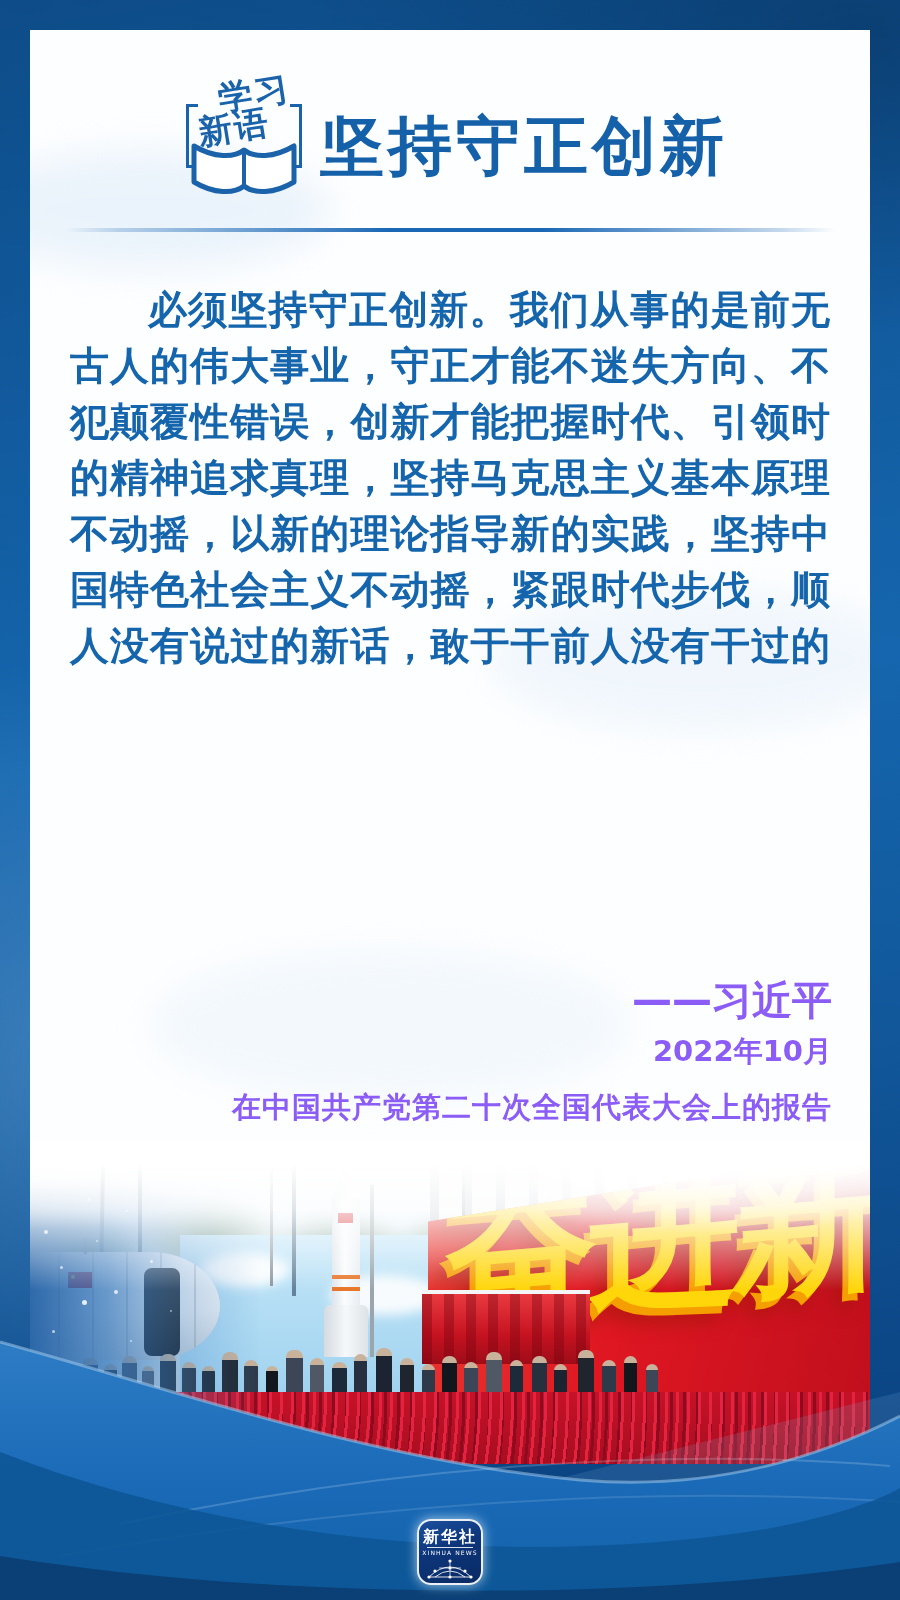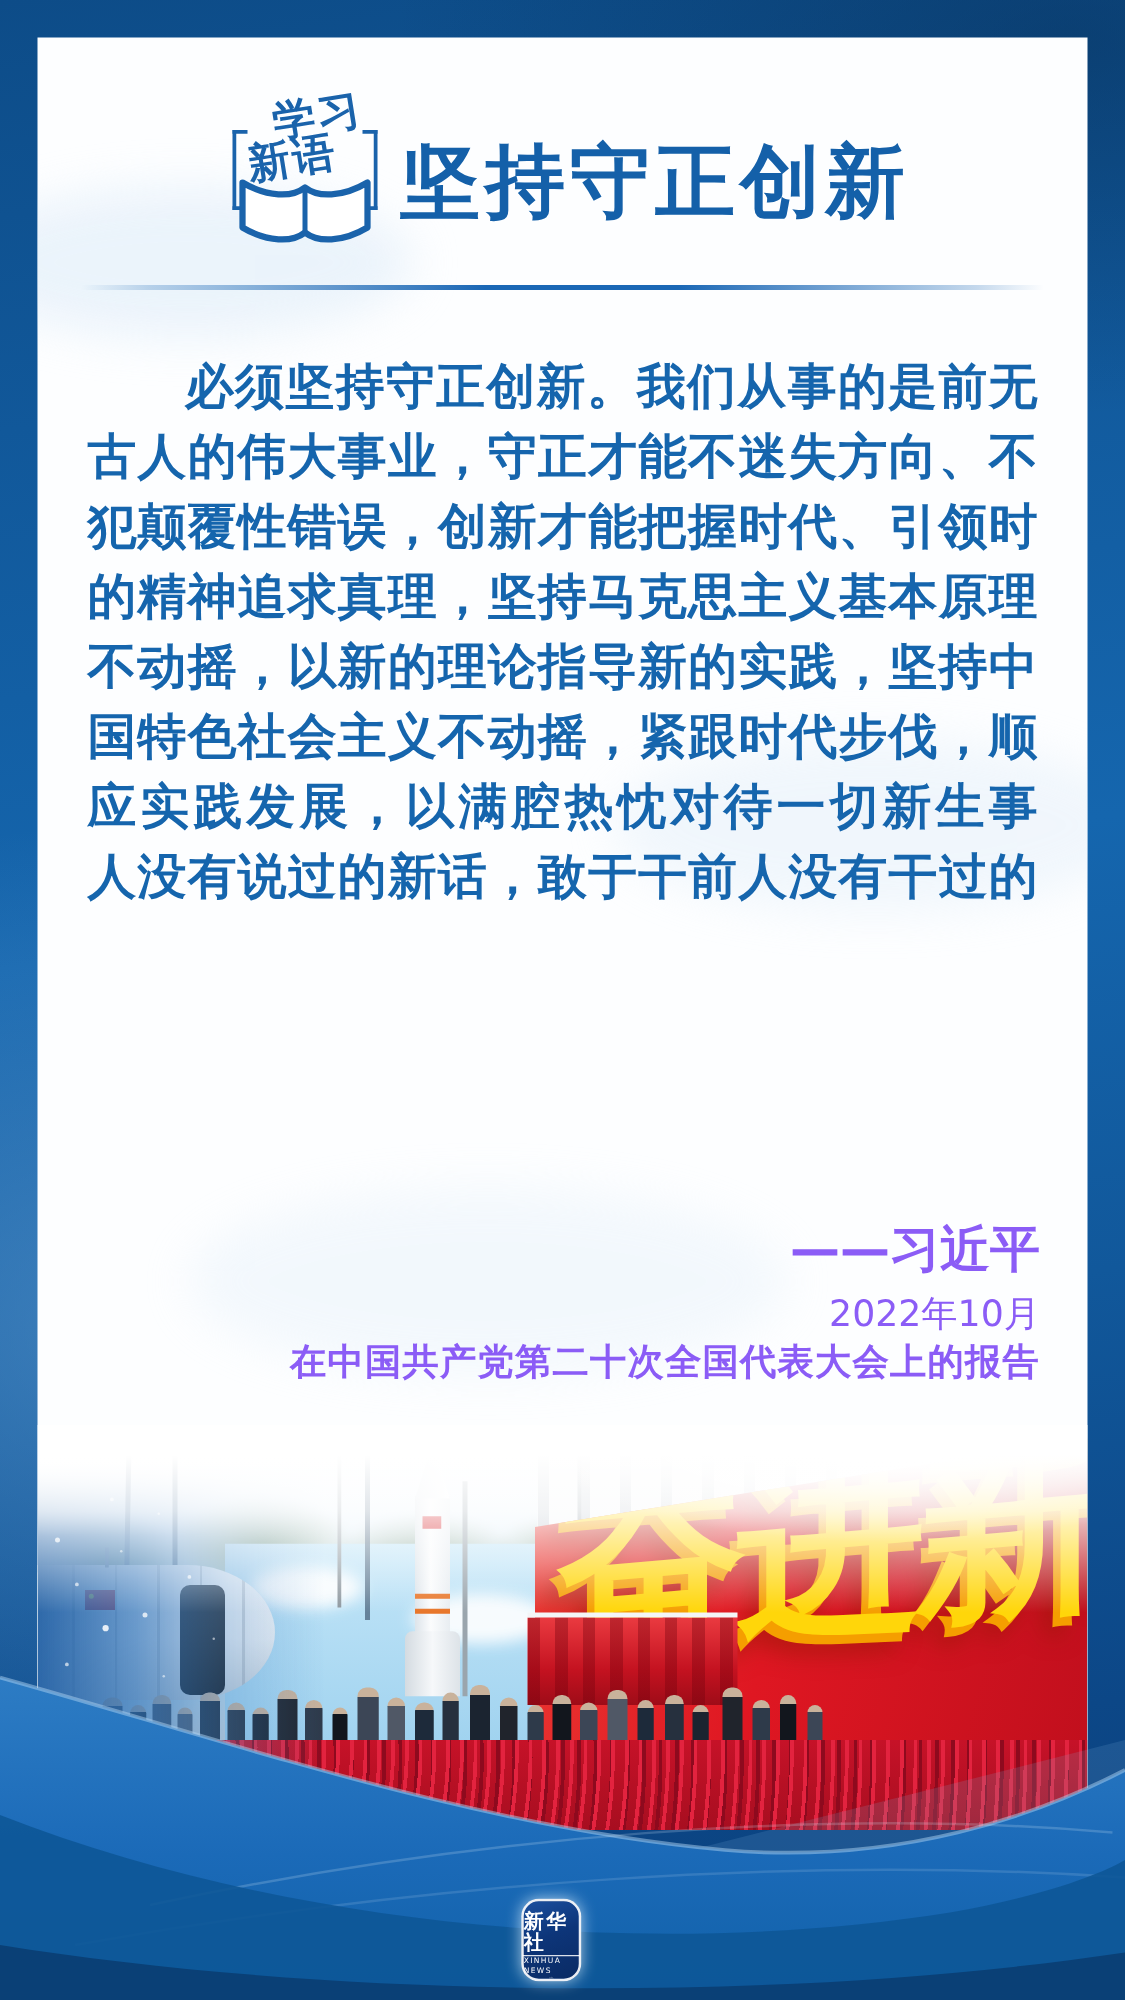--- a/index.html
+++ b/index.html
@@ -45,21 +45,21 @@
   .quote{position:absolute;left:40px;top:252px;width:760px;color:#1565ad;}
   .quote .ln{
     font-size:39px;line-height:56px;font-weight:700;
     text-align:justify;text-align-last:justify;white-space:nowrap;
   }
   .quote .ln.first{padding-left:78px;}
   .quote .ln.last{text-align-last:left;}
   
   .attr{position:absolute;right:38px;top:946px;text-align:right;color:#8b5cf6;}
   .attr .author{font-size:40px;font-weight:700;line-height:48px;margin-bottom:10px;}
-  .attr .date{font-size:29px;font-weight:400;line-height:34px;margin-bottom:4px;}
+  .attr .date{font-size:29px;font-weight:700;line-height:34px;margin-bottom:22px;}
   .attr .source{font-size:29px;font-weight:700;line-height:34px;letter-spacing:1px;}
   
   .photo{position:absolute;left:0;top:1110px;width:840px;height:324px;overflow:hidden;
     background:linear-gradient(180deg,#ffffff 0%,#f2f8fd 16%,#d5eaf7 42%,#bfe0f2 62%,#cfd6da 78%);}
   .trees{position:absolute;left:0;top:0;width:470px;height:160px;filter:blur(3px);opacity:.8;
     background:
       radial-gradient(90px 56px at 12% 70%,#5e7f5c,transparent 70%),
       radial-gradient(110px 60px at 38% 62%,#6d8d66,transparent 70%),
       radial-gradient(120px 70px at 66% 74%,#55774f,transparent 70%),
       radial-gradient(90px 50px at 90% 66%,#70906b,transparent 70%);}
@@ -127,21 +127,21 @@
     mask-image:linear-gradient(180deg,rgba(0,0,0,0) 0,#000 20%,#000 100%);}
   .spark{position:absolute;background:#fff;border-radius:50%;}
   .fog{position:absolute;left:0;top:0;width:840px;height:150px;
     background:linear-gradient(180deg,#ffffff 0%,#ffffff 16%,rgba(255,255,255,.78) 46%,rgba(255,255,255,0) 100%);}
   .fogtr{position:absolute;left:300px;top:0;width:540px;height:150px;
     background:radial-gradient(420px 130px at 70% 0%,#ffffff 22%,rgba(255,255,255,0) 72%);}
   
   .waves{position:absolute;left:0;top:0;width:900px;height:1600px;pointer-events:none;}
   
   .xinhua{
-    position:absolute;left:417px;top:1519px;width:48px;height:66px;border-radius:14px;
+    position:absolute;left:417px;top:1519px;width:66px;height:66px;border-radius:14px;
     background:linear-gradient(160deg,#1b4f9e 0%,#0d3579 45%,#0a2b64 100%);
     border:2px solid rgba(255,255,255,.92);
     box-shadow:0 0 12px rgba(220,240,255,.75);
     display:flex;flex-direction:column;align-items:center;box-sizing:border-box;
     color:#fff;padding-top:7px;
   }
   .xinhua .cn{font-size:16px;font-weight:700;letter-spacing:2px;line-height:17px;}
   .xinhua .rule{width:46px;height:1px;background:rgba(255,255,255,.85);margin:2px 0 1px;}
   .xinhua .en{font-size:6px;letter-spacing:1.1px;line-height:8px;}
 </style>
@@ -168,21 +168,20 @@
     <div class="title">坚持守正创新</div>
     <div class="divider"></div>
 
     <div class="quote" id="quote-body">
         <div class="ln first">必须坚持守正创新。我们从事的是前无</div>
         <div class="ln">古人的伟大事业，守正才能不迷失方向、不</div>
         <div class="ln">犯颠覆性错误，创新才能把握时代、引领时</div>
         <div class="ln">的精神追求真理，坚持马克思主义基本原理</div>
         <div class="ln">不动摇，以新的理论指导新的实践，坚持中</div>
         <div class="ln">国特色社会主义不动摇，紧跟时代步伐，顺</div>
-        <div class="ln">应实践发展，以满腔热忱对待一切新生事</div>
         <div class="ln">人没有说过的新话，敢于干前人没有干过的</div>
       </div>
 
     <div class="attr">
       <div class="author">——习近平</div>
       <div class="date">2022年10月</div>
       <div class="source">在中国共产党第二十次全国代表大会上的报告</div>
     </div>
 
     <div class="photo">

